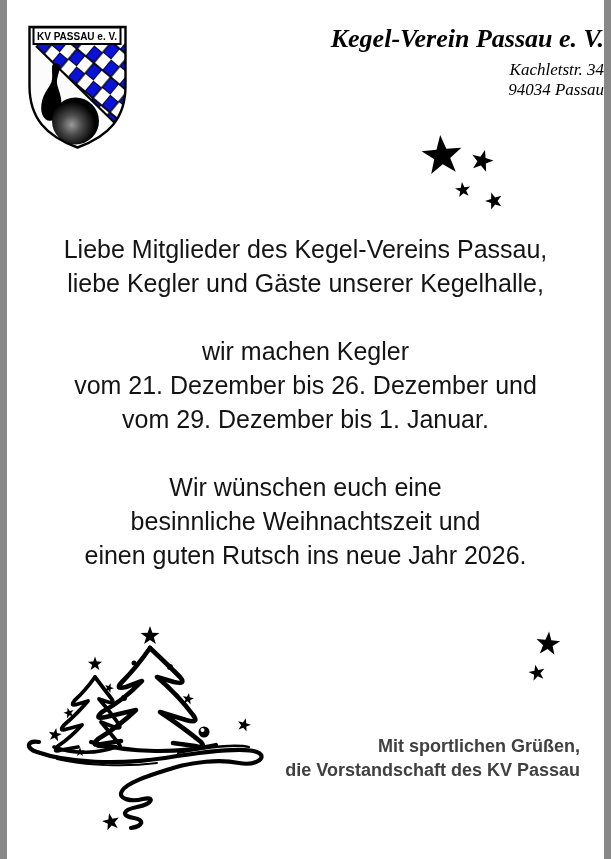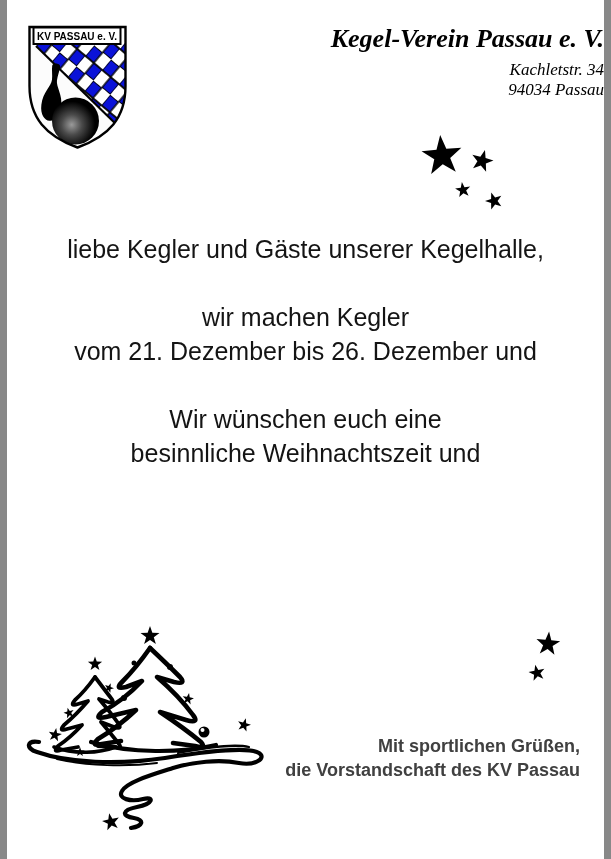--- a/index.html
+++ b/index.html
@@ -99,29 +99,32 @@
     <g fill="#000">
       <use href="#star5" transform="translate(26,29) rotate(-5) scale(21)"></use>
       <use href="#star5" transform="translate(66,34) rotate(15) scale(11.5)"></use>
       <use href="#star5" transform="translate(47,63) rotate(-8) scale(8)"></use>
       <use href="#star5" transform="translate(78,74) rotate(-18) scale(9)"></use>
     </g>
   </svg>
 
   <div class="message">
     <div class="para">
+      <div>Liebe Mitglieder des Kegel-Vereins Passau,</div>
       <div>liebe Kegler und Gäste unserer Kegelhalle,</div>
     </div>
     <div class="para">
       <div>wir machen Kegler</div>
       <div>vom 21. Dezember bis 26. Dezember und</div>
+      <div>vom 29. Dezember bis 1. Januar.</div>
     </div>
     <div class="para">
       <div>Wir wünschen euch eine</div>
       <div>besinnliche Weihnachtszeit und</div>
+      <div>einen guten Rutsch ins neue Jahr 2026.</div>
     </div>
   </div>
 
   <svg class="trees" viewBox="0 0 246 226">
     <g fill="none" stroke="#000" stroke-linecap="round" stroke-linejoin="round">
 
       <g>
         <path stroke-width="4.6" d="M127,32 Q113,52 99,66 Q91,74 103,71 L119,65 Q101,84 79,96 Q70,104 83,101 L113,94 Q95,111 75,123 Q67,131 79,128 L98,125"></path>
         <path stroke-width="4.6" d="M127,32 Q144,48 157,61 Q164,69 151,66 L134,61 Q156,80 170,99 Q177,108 163,104 L137,96 Q161,112 178,126 Q184,133 172,130 L150,127"></path>
         <path stroke-width="4.2" d="M68,126 C108,138 158,137 193,129"></path>

